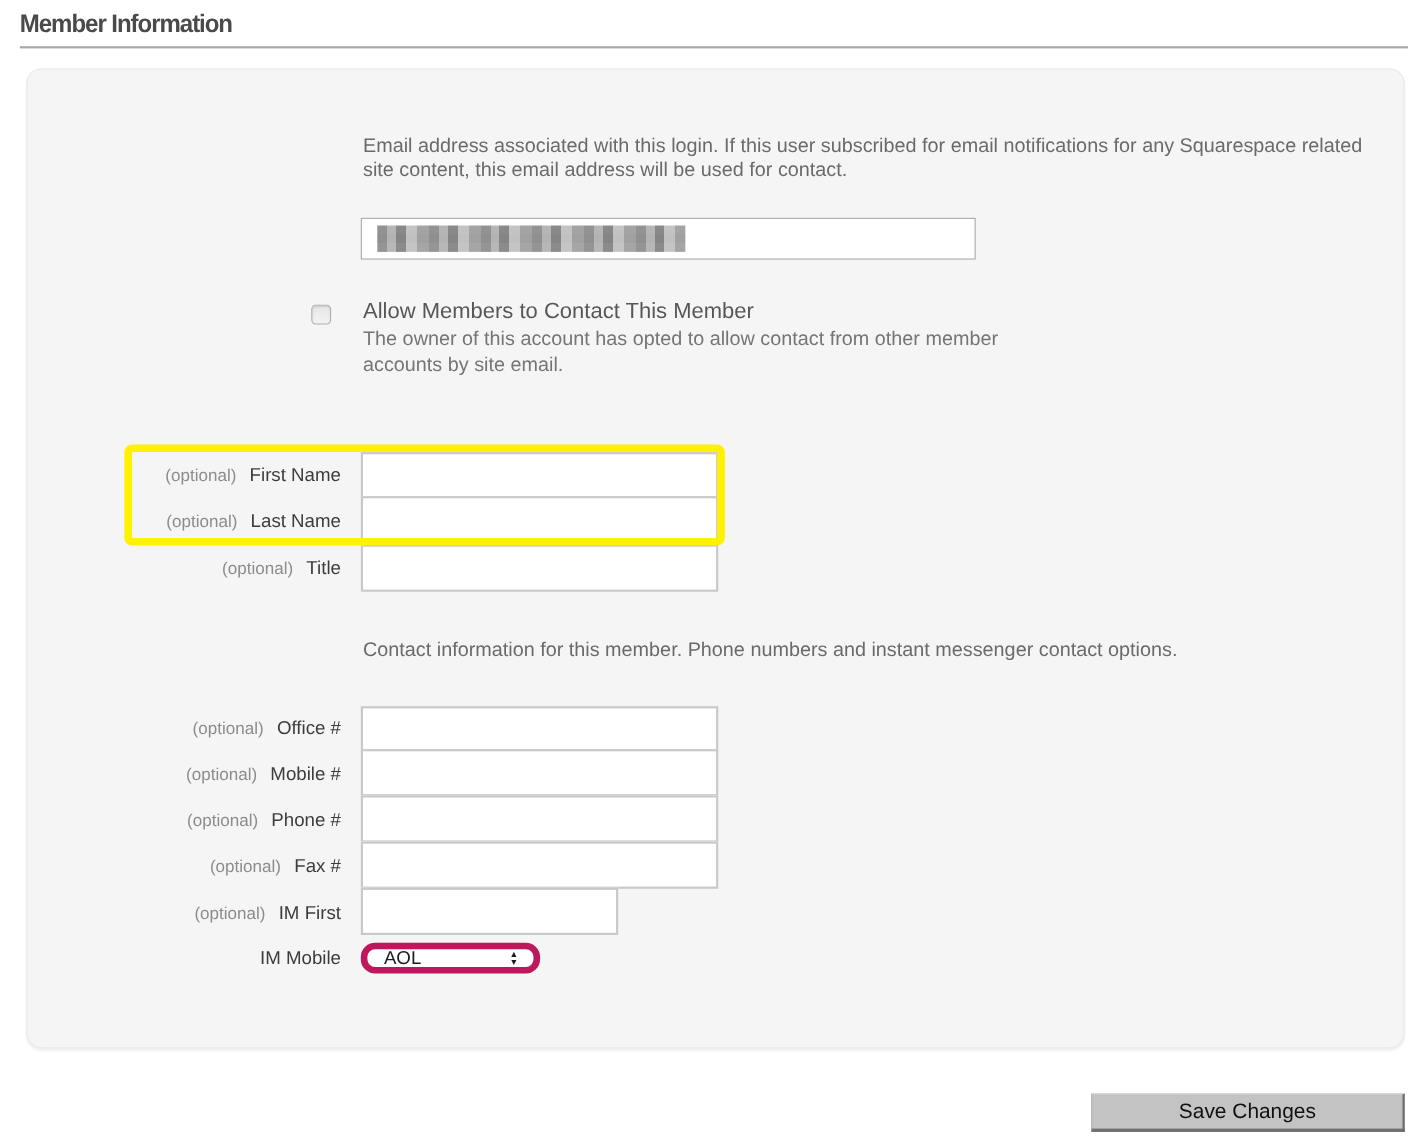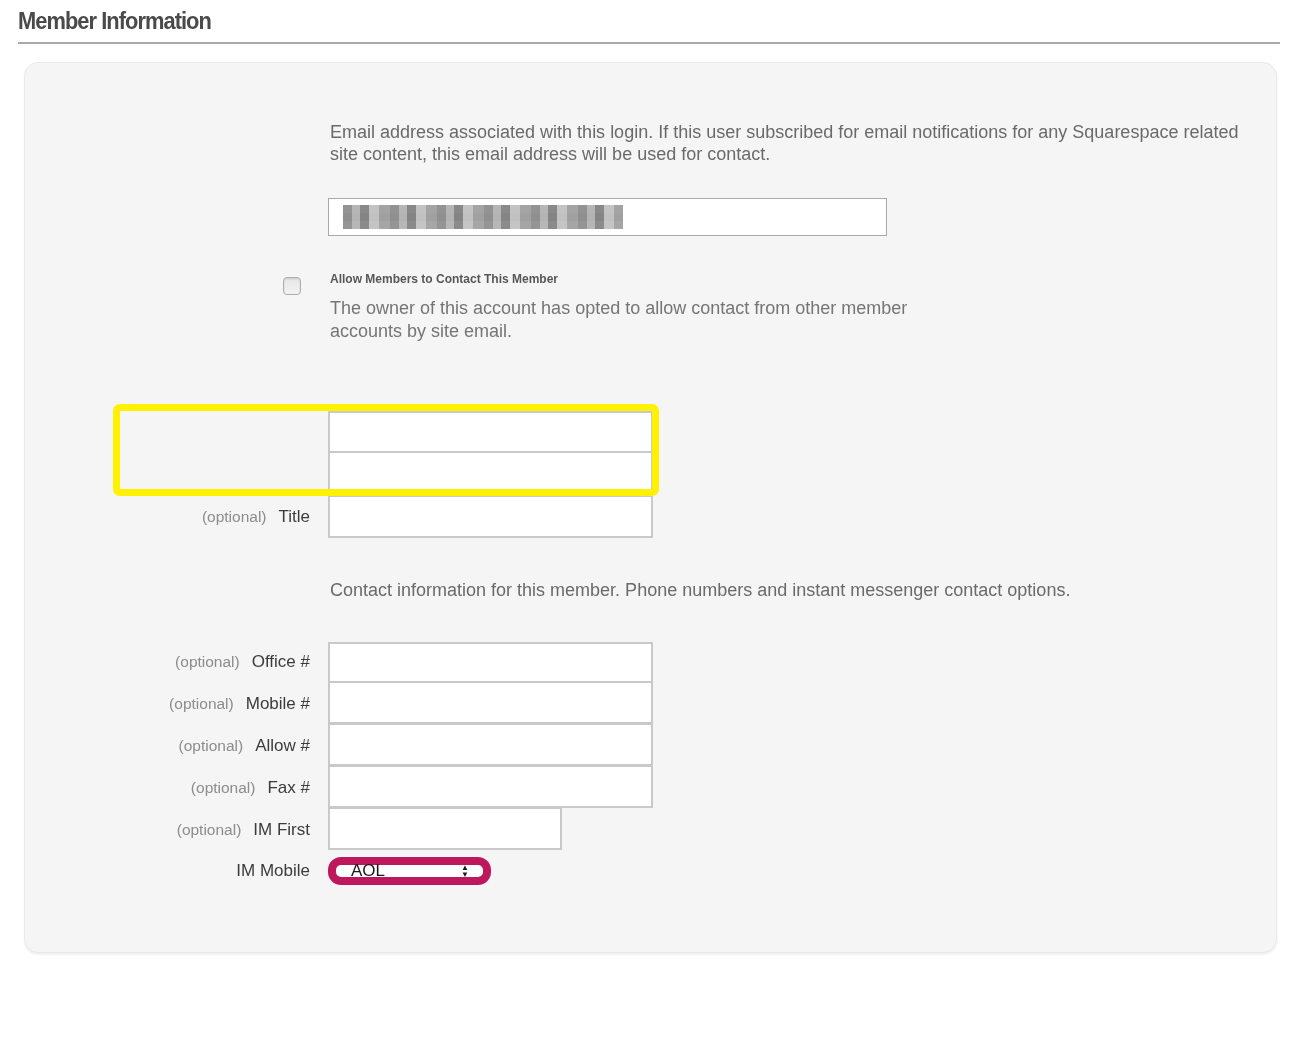--- a/index.html
+++ b/index.html
@@ -92,22 +92,22 @@
     width: 18px; height: 18px;
     border-radius: 4px;
     background: linear-gradient(#e6e6e6, #f3f3f3);
     border: 1px solid #aeaeae;
     box-shadow: inset 0 1px 2px rgba(0,0,0,0.12);
     cursor: pointer;
   }
   .cb-label {
     position: absolute;
     left: 330px; top: 272px;
-    font-size: 12px;
-    font-weight: bold;
+    font-size: 20px;
+    font-weight: normal;
     color: #575757;
   }
   .cb-desc {
     left: 330px; top: 297px;
     width: 588px;
     color: #757575;
     line-height: 22.5px;
   }
   .highlight-box {
     position: absolute;
@@ -117,21 +117,21 @@
     border-radius: 7px;
     pointer-events: none;
     z-index: 5;
   }
   .contact-desc { left: 330px; top: 579px; width: 915px; }
   .select-box {
     position: absolute;
     left: 328px; top: 857px;
     width: 163px; height: 28px;
     background: #ffffff;
-    border: 8px solid #be185d;
+    border: 6px solid #be185d;
     border-radius: 13px;
     display: flex;
     align-items: center;
     cursor: pointer;
   }
   .select-box .sel-value {
     font-size: 17px;
     color: #1a1a1a;
     padding-left: 15px;
     flex: 1;
@@ -174,43 +174,49 @@
   <div class="desc email-desc">Email address associated with this login. If this user subscribed for email notifications for any Squarespace related site content, this email address will be used for contact.</div>
   <input class="text-input email-input" type="text" style="">
   <div class="redacted"></div>
 
   <div class="checkbox"></div>
   <div class="cb-label">Allow Members to Contact This Member</div>
   <div class="desc cb-desc">The owner of this account has opted to allow contact from other member accounts by site email.</div>
 
   <div class="highlight-box"></div>
 
+  <div class="row-label" style="top:422px;">
+    <span class="opt">(optional)</span><span>First Name</span>
+  </div>
   <input class="text-input" style="left: 328px; top: 411px; width: 325px; height: 42px;" type="text" value="">
 
+  <div class="row-label" style="top:464px;">
+    <span class="opt">(optional)</span><span>Last Name</span>
+  </div>
   <input class="text-input" style="left: 328px; top: 451px; width: 325px; height: 43px;" type="text" value="">
 
   <div class="row-label" style="top:507px;padding-left:48px;">
     <span class="opt">(optional)</span><span>Title</span>
   </div>
   <input class="text-input" style="left: 328px; top: 495px; width: 325px; height: 43px;" type="text" value="">
 
   <div class="desc contact-desc">Contact information for this member. Phone numbers and instant messenger contact options.</div>
 
   <div class="row-label" style="top:652px;">
     <span class="opt">(optional)</span><span>Office #</span>
   </div>
   <input class="text-input" style="left: 328px; top: 642px; width: 325px; height: 41px;" type="text" value="">
 
   <div class="row-label" style="top:694px;padding-left:40px;">
     <span class="opt">(optional)</span><span>Mobile #</span>
   </div>
   <input class="text-input" style="left: 328px; top: 681px; width: 325px; height: 43px;" type="text" value="">
 
   <div class="row-label" style="top:736px;">
-    <span class="opt">(optional)</span><span>Allow #</span>
+    <span class="opt">(optional)</span><span>Phone #</span>
   </div>
   <input class="text-input" style="left: 328px; top: 723px; width: 325px; height: 43px;" type="text" value="">
 
   <div class="row-label" style="top:778px;">
     <span class="opt">(optional)</span><span>Fax #</span>
   </div>
   <input class="text-input" style="left: 328px; top: 765px; width: 325px; height: 43px;" type="text" value="">
 
   <div class="row-label" style="top:820px;">
     <span class="opt">(optional)</span><span>IM First</span>
@@ -221,14 +227,15 @@
     <span>IM Mobile</span>
   </div>
   <div class="select-box">
     <span class="sel-value">AOL</span>
     <span class="arrows">
         <span>▲</span>
         <span>▼</span>
       </span>
   </div>
 
+  <button class="save-btn">Save Changes</button>
 
 </div>
 
 </body></html>

